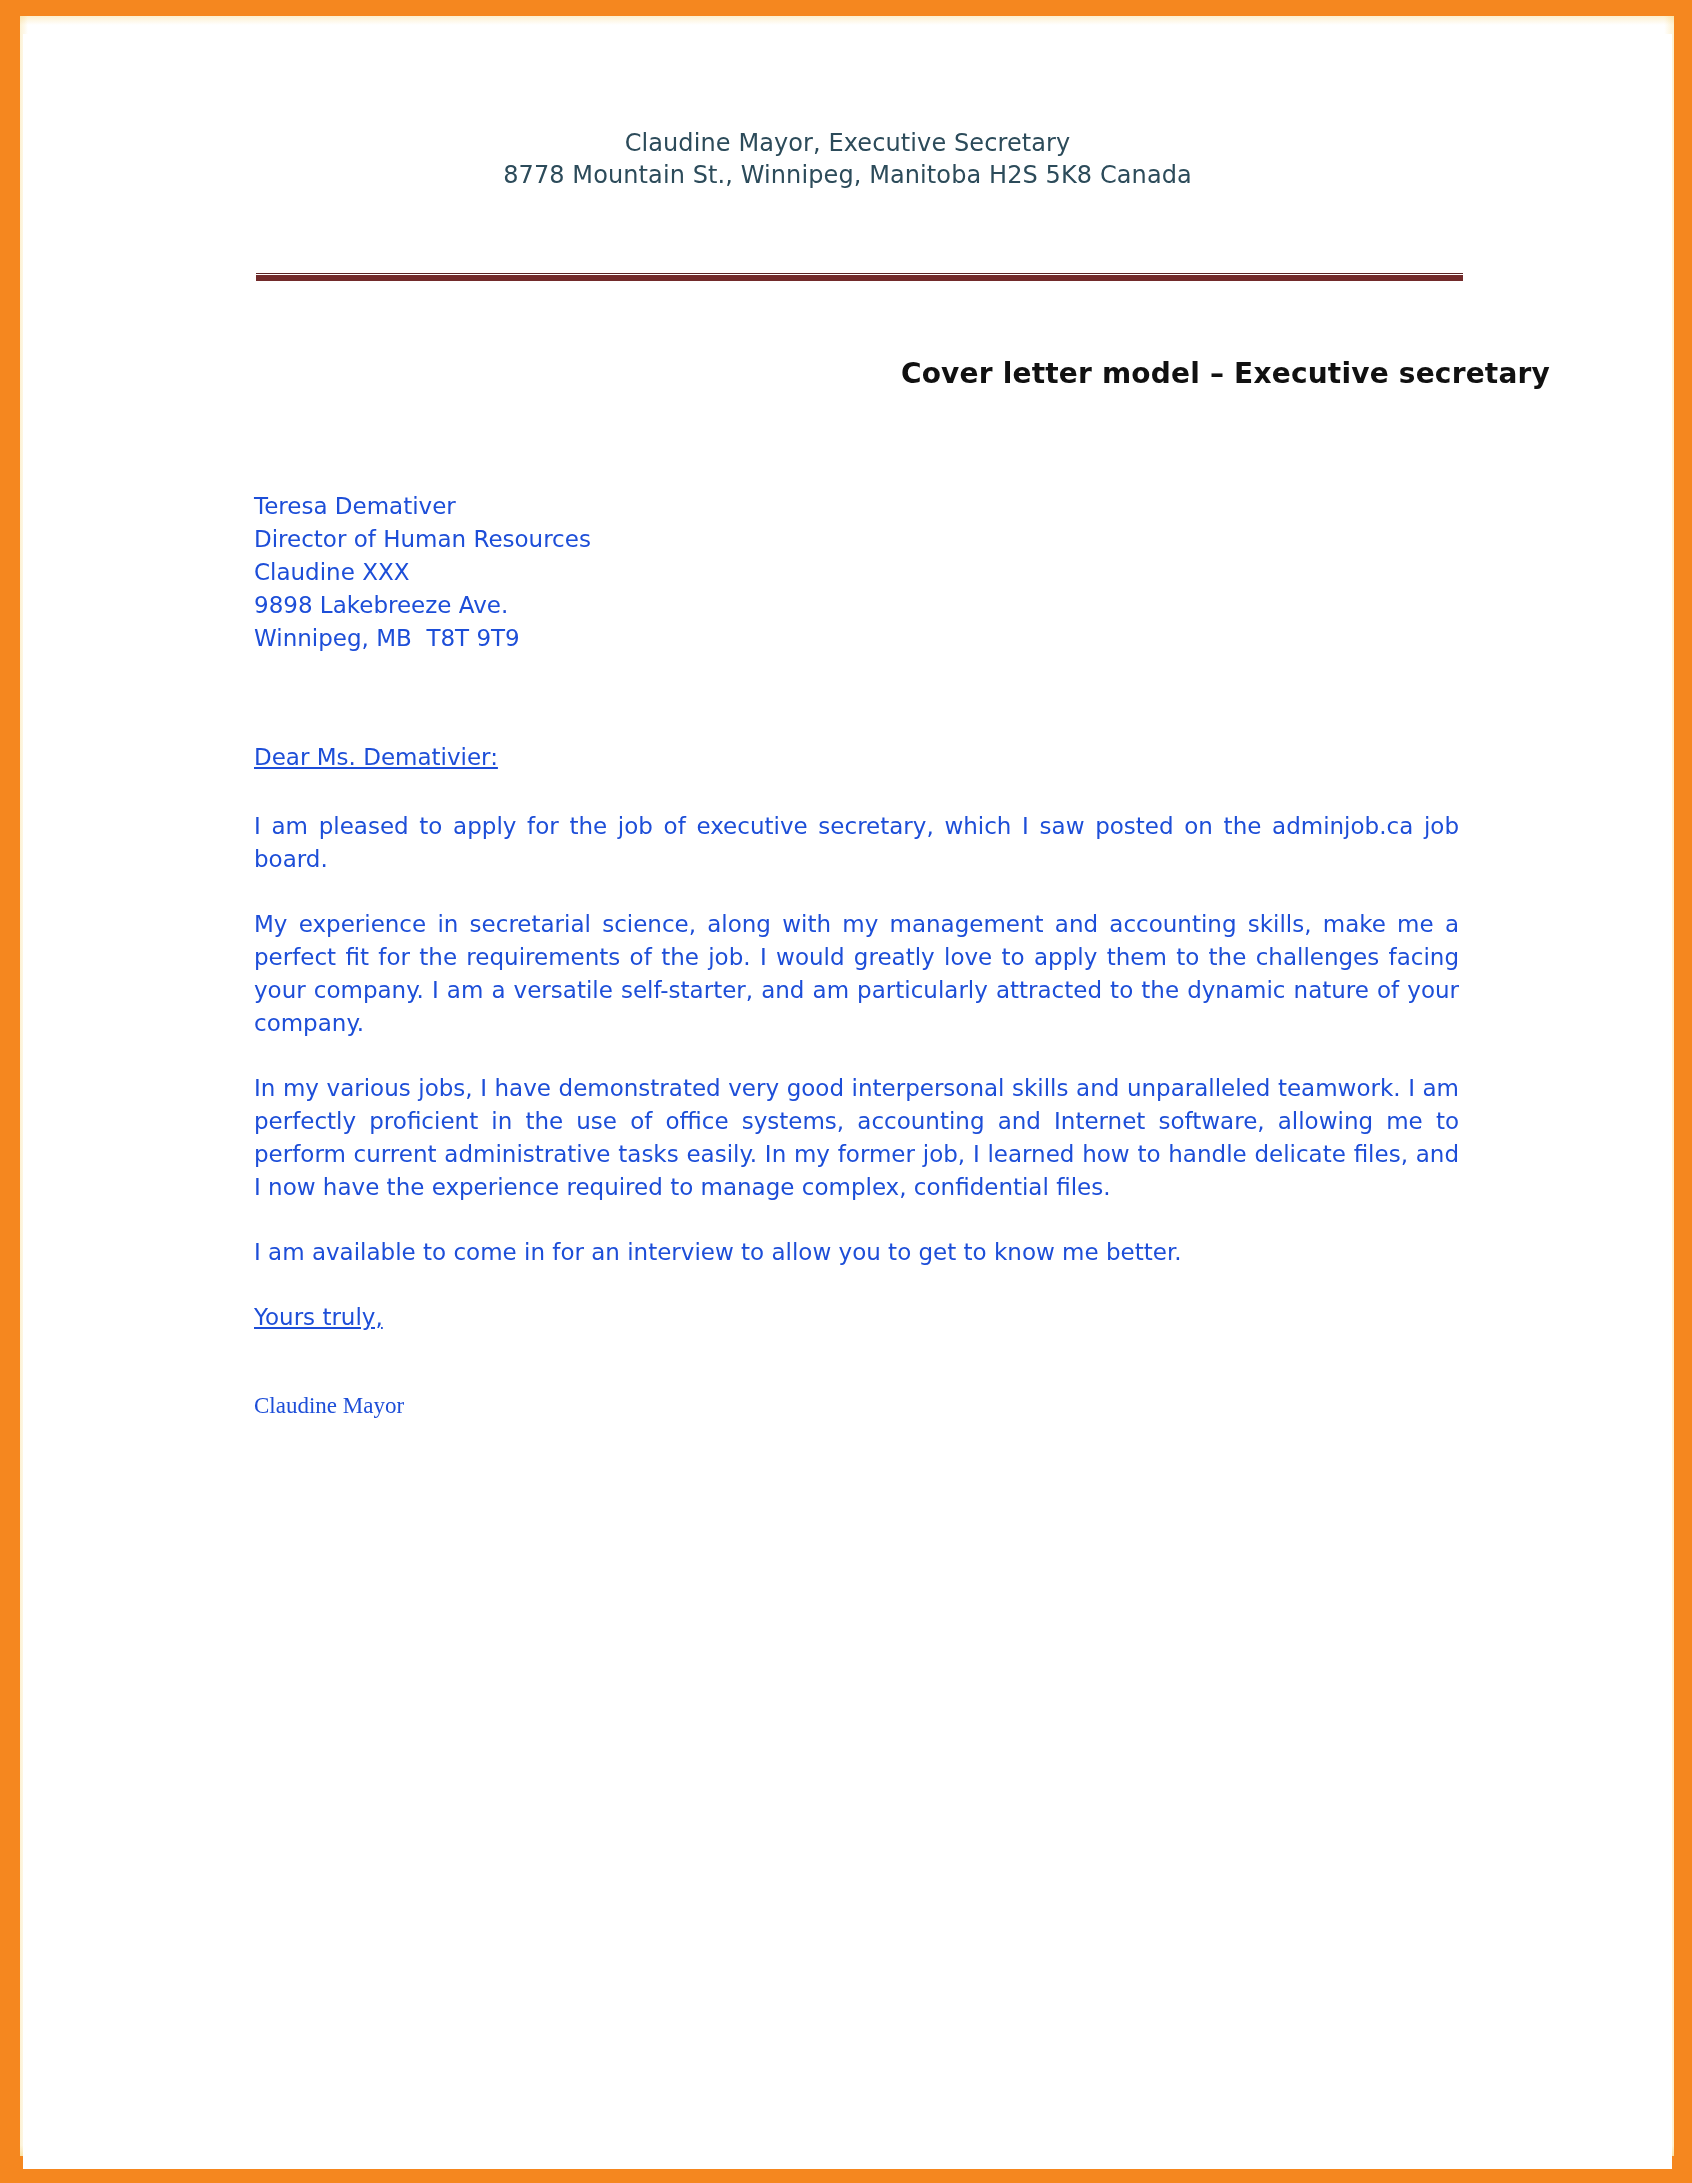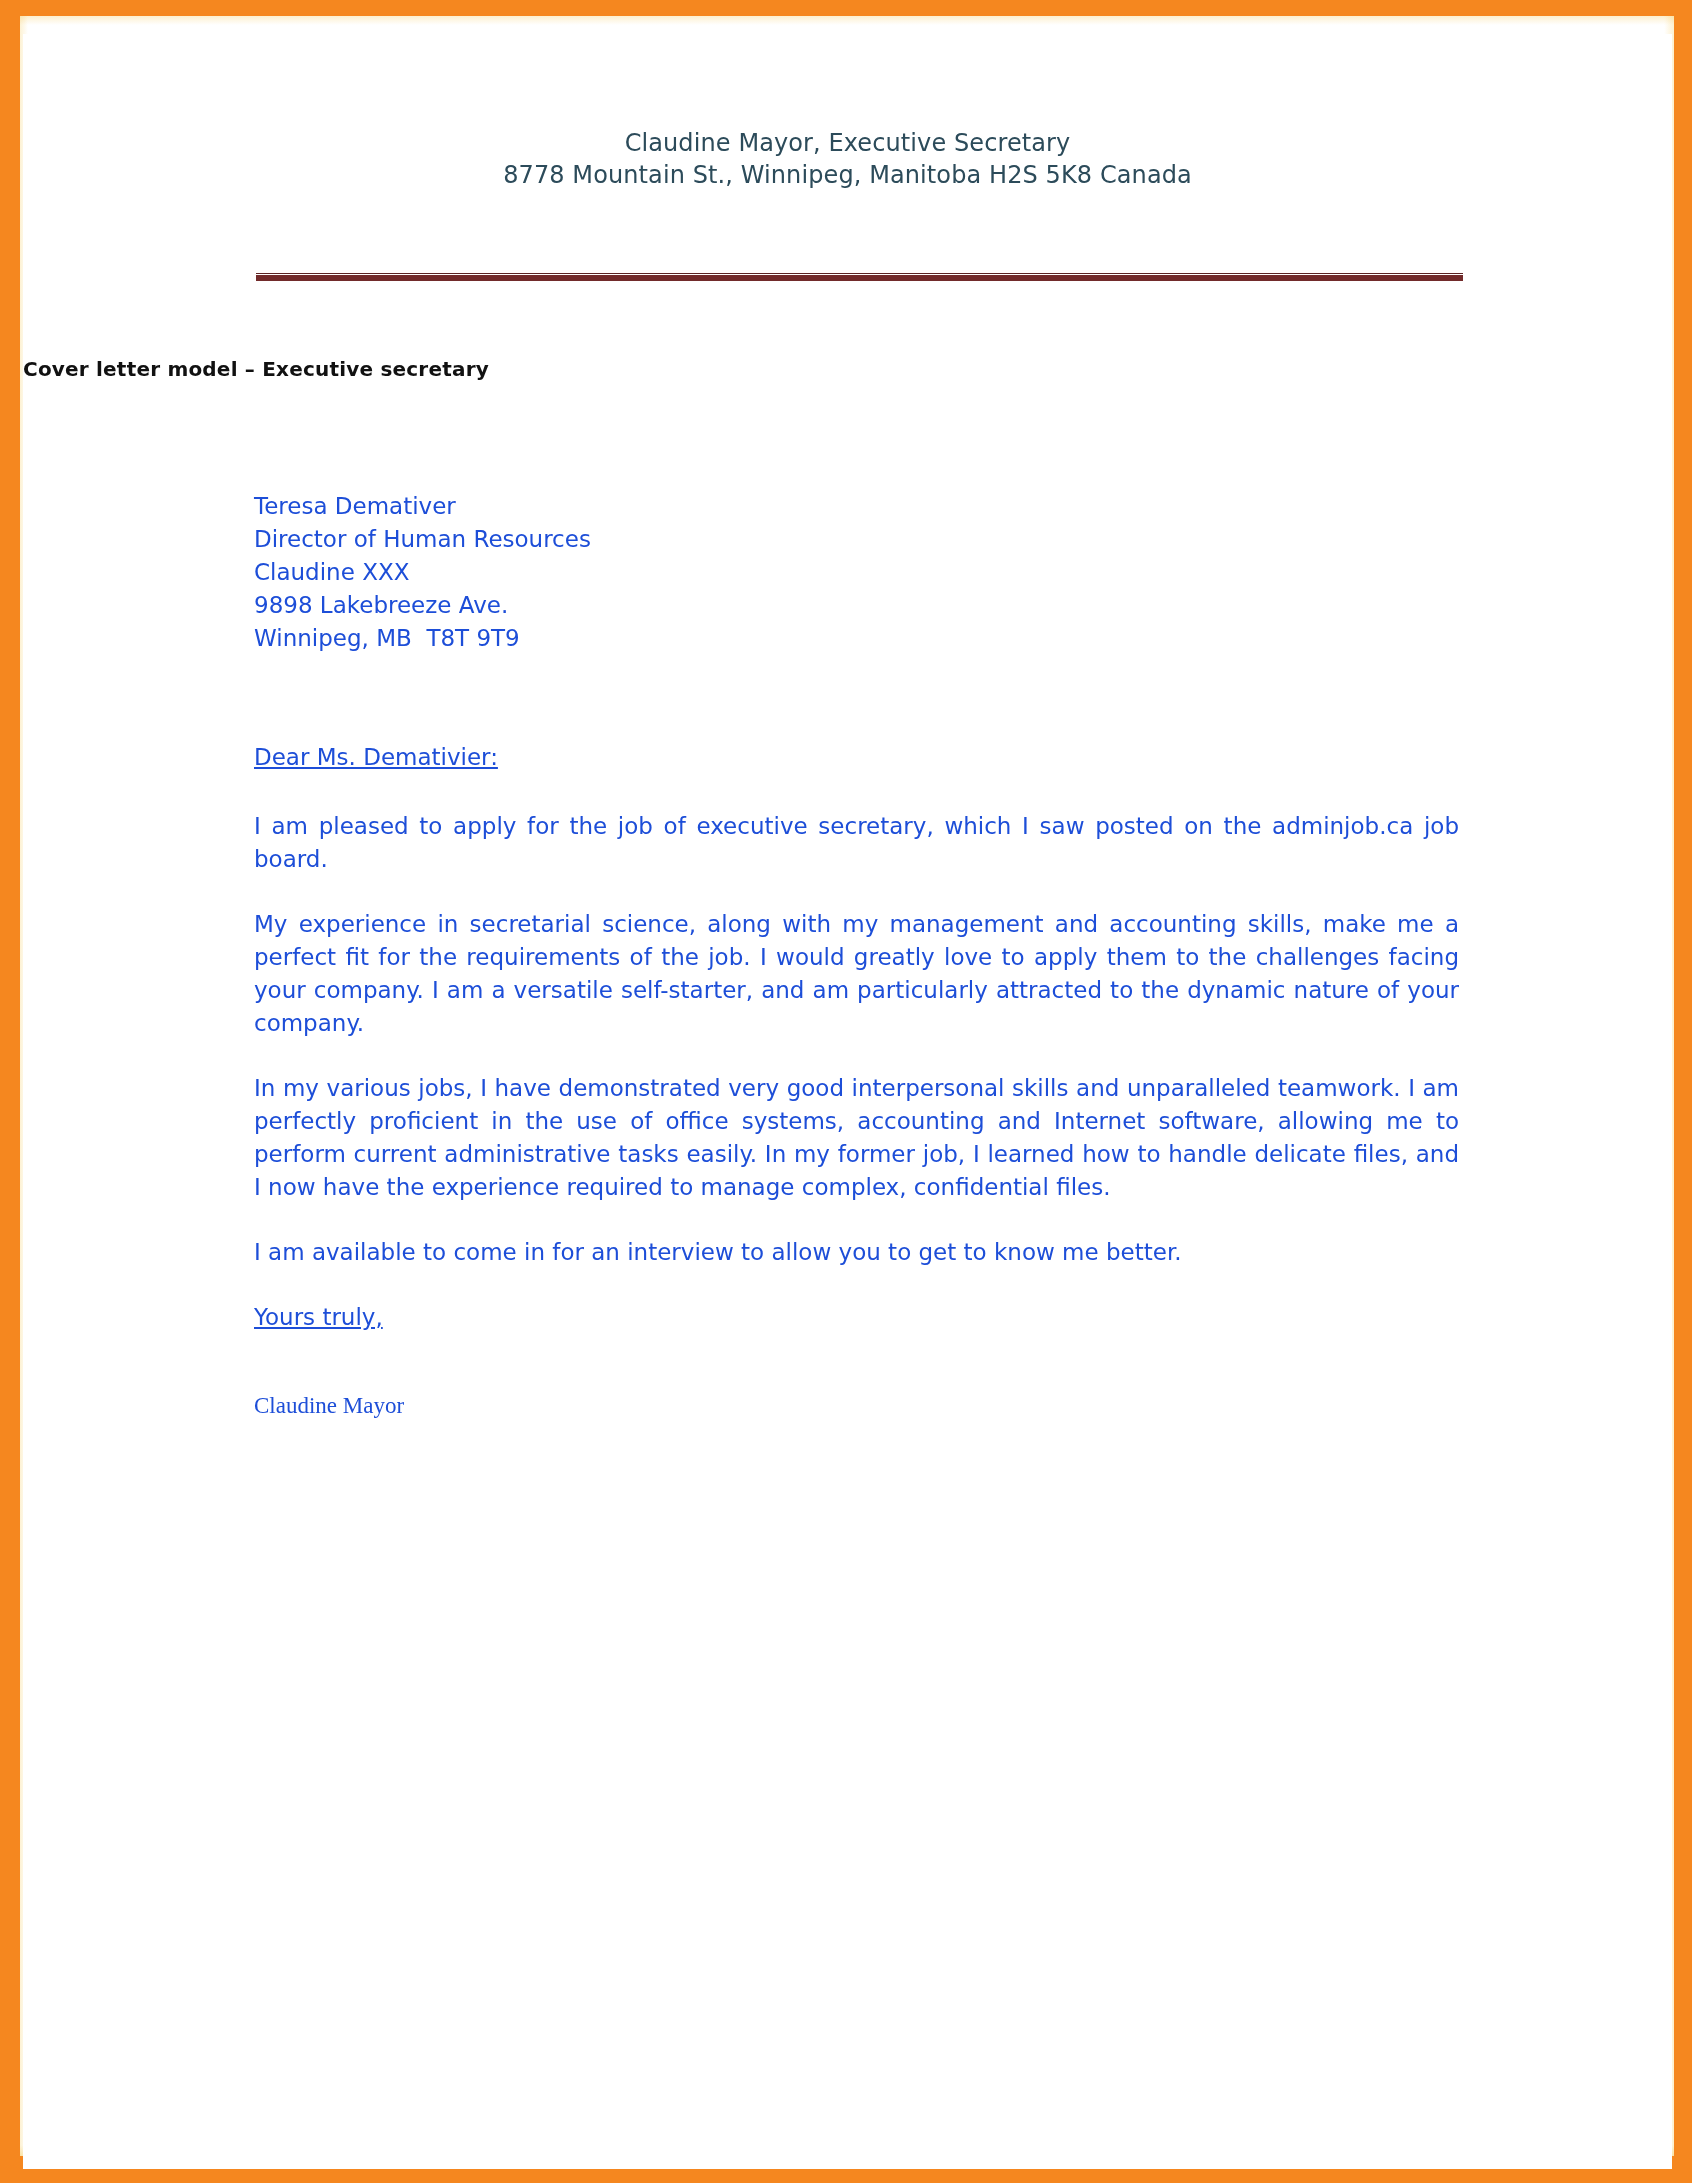--- a/index.html
+++ b/index.html
@@ -98,22 +98,22 @@
     height: 5.3px;
     background: #722b2b;
   }
 
   
   #doc-title {
     position: absolute;
     top: 323px;
     left: 0;
     width: 1527px;
-    text-align: left;
-    font-size: 20px;
+    text-align: right;
+    font-size: 28px;
     font-weight: bold;
     color: #111111;
     letter-spacing: 0.2px;
   }
 
   
   #letter-body {
     position: absolute;
     top: 456px;
     left: 231px;

